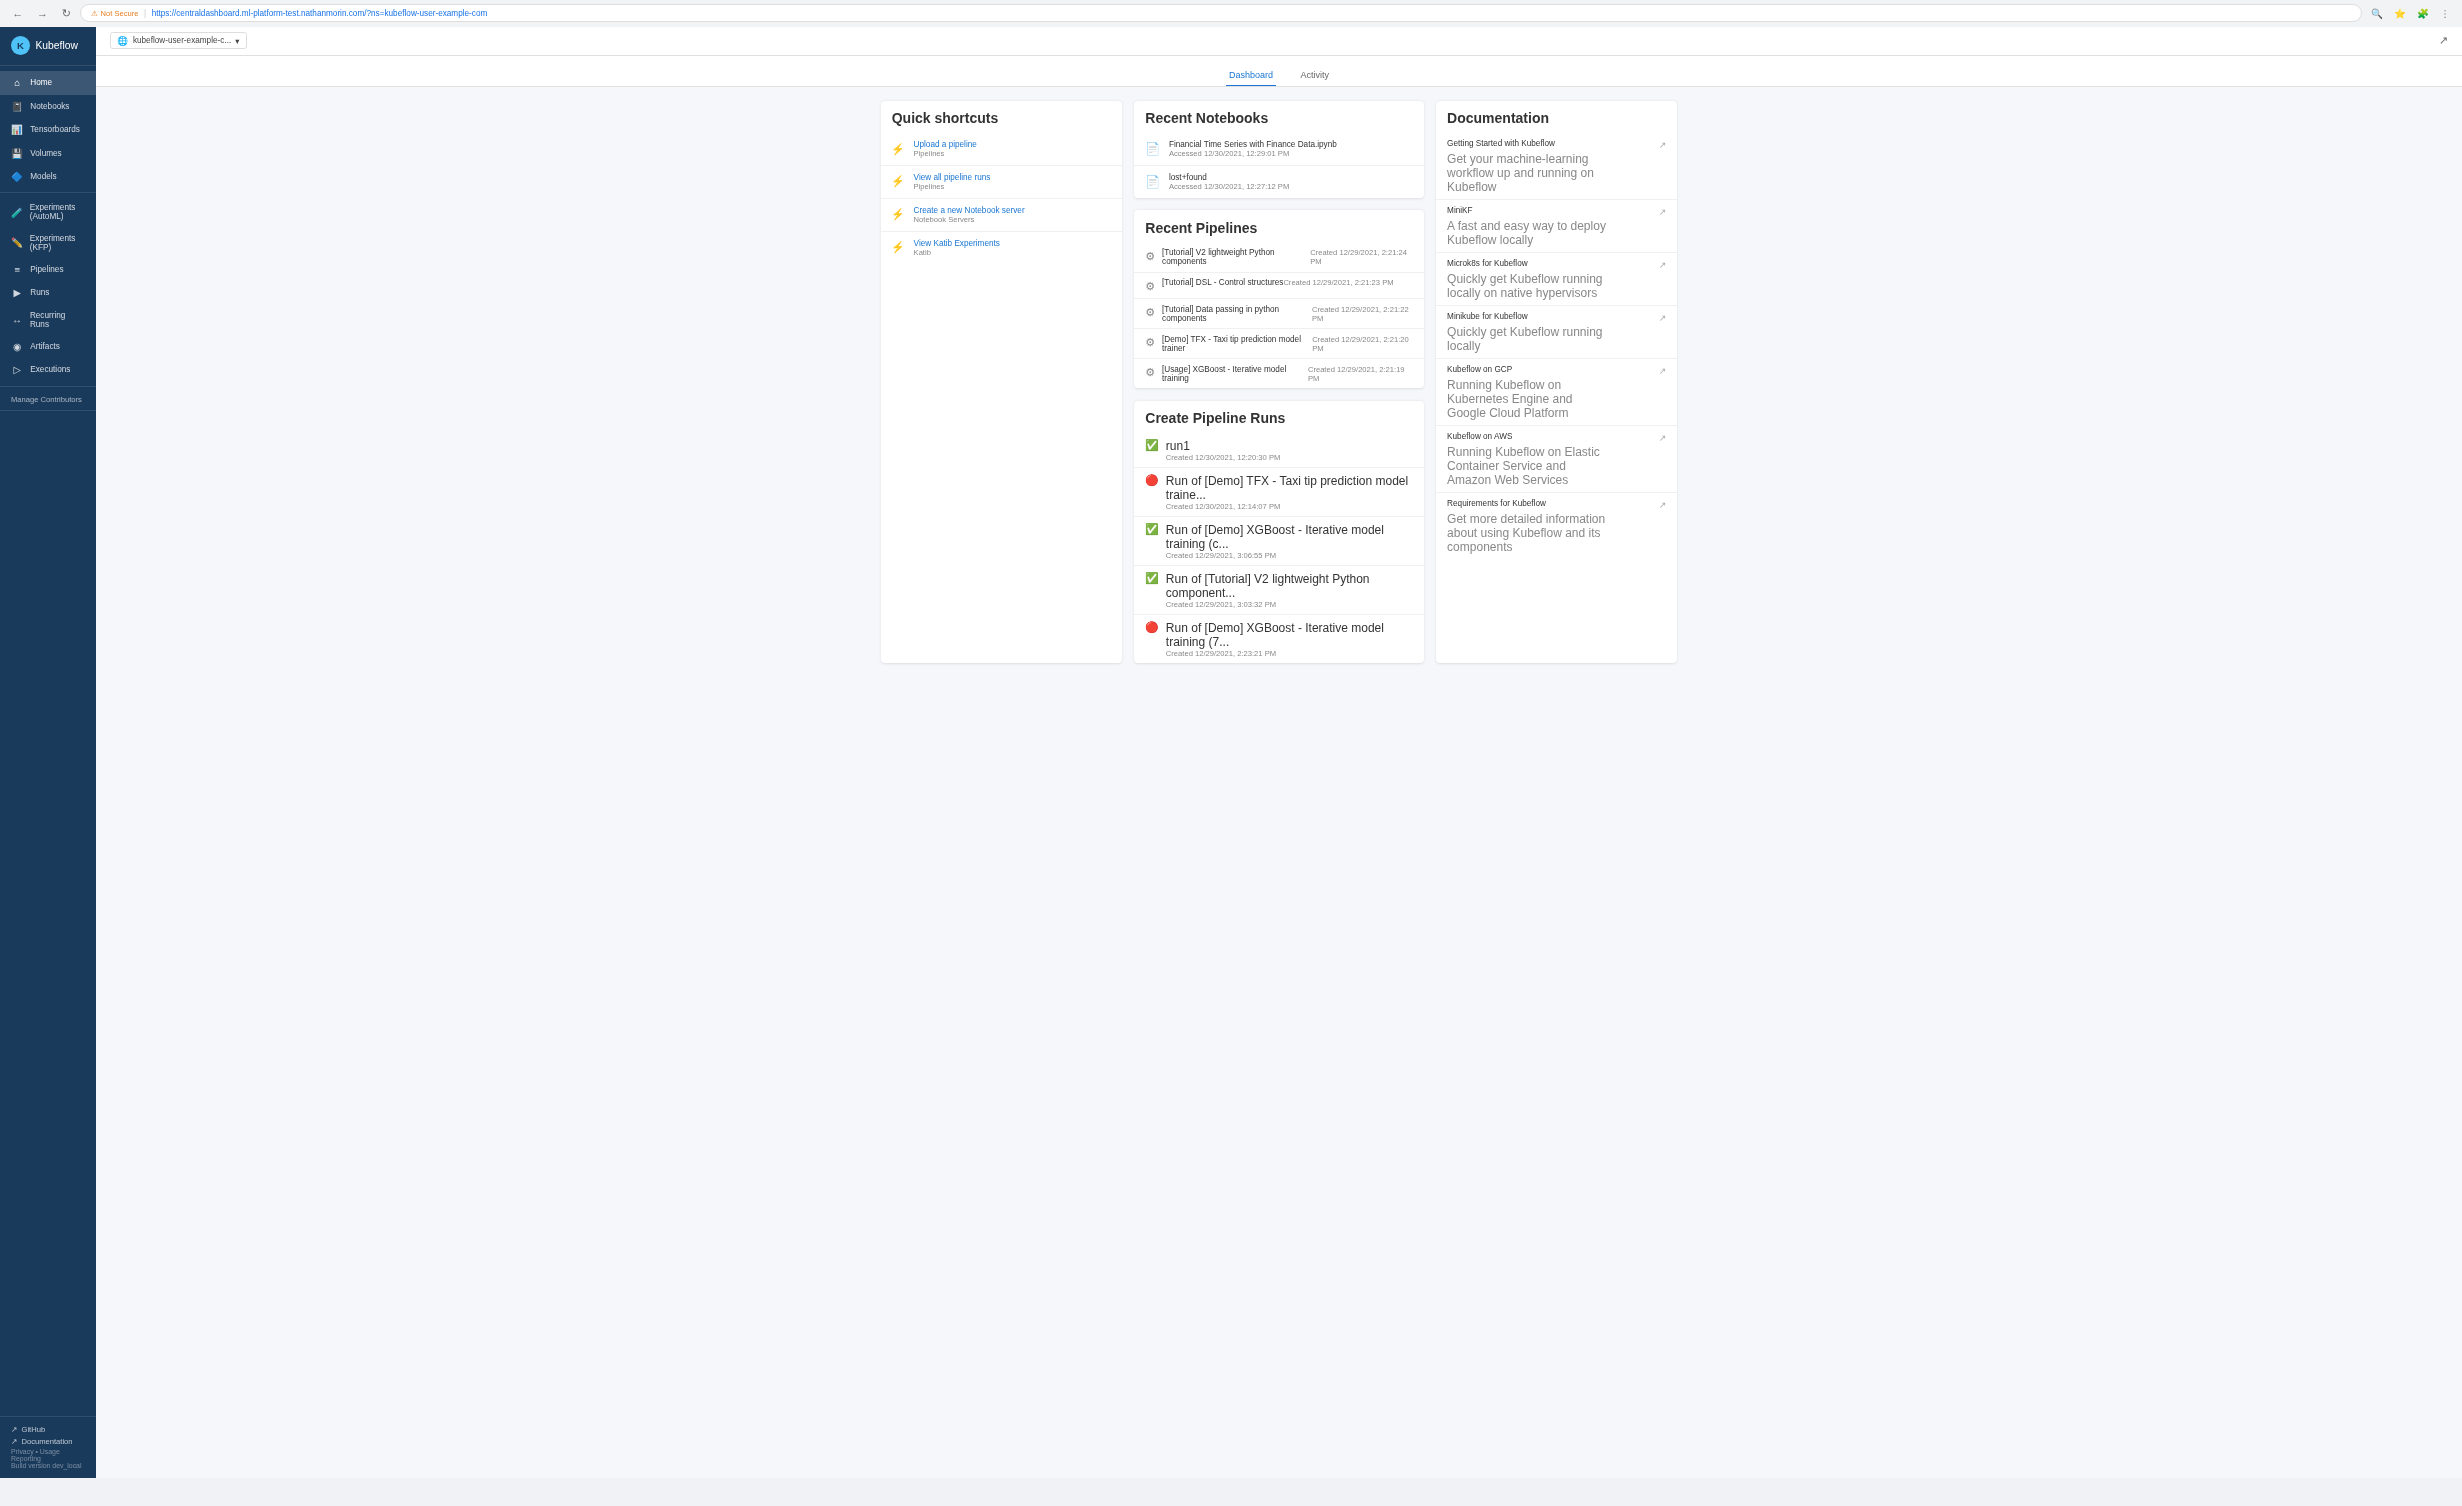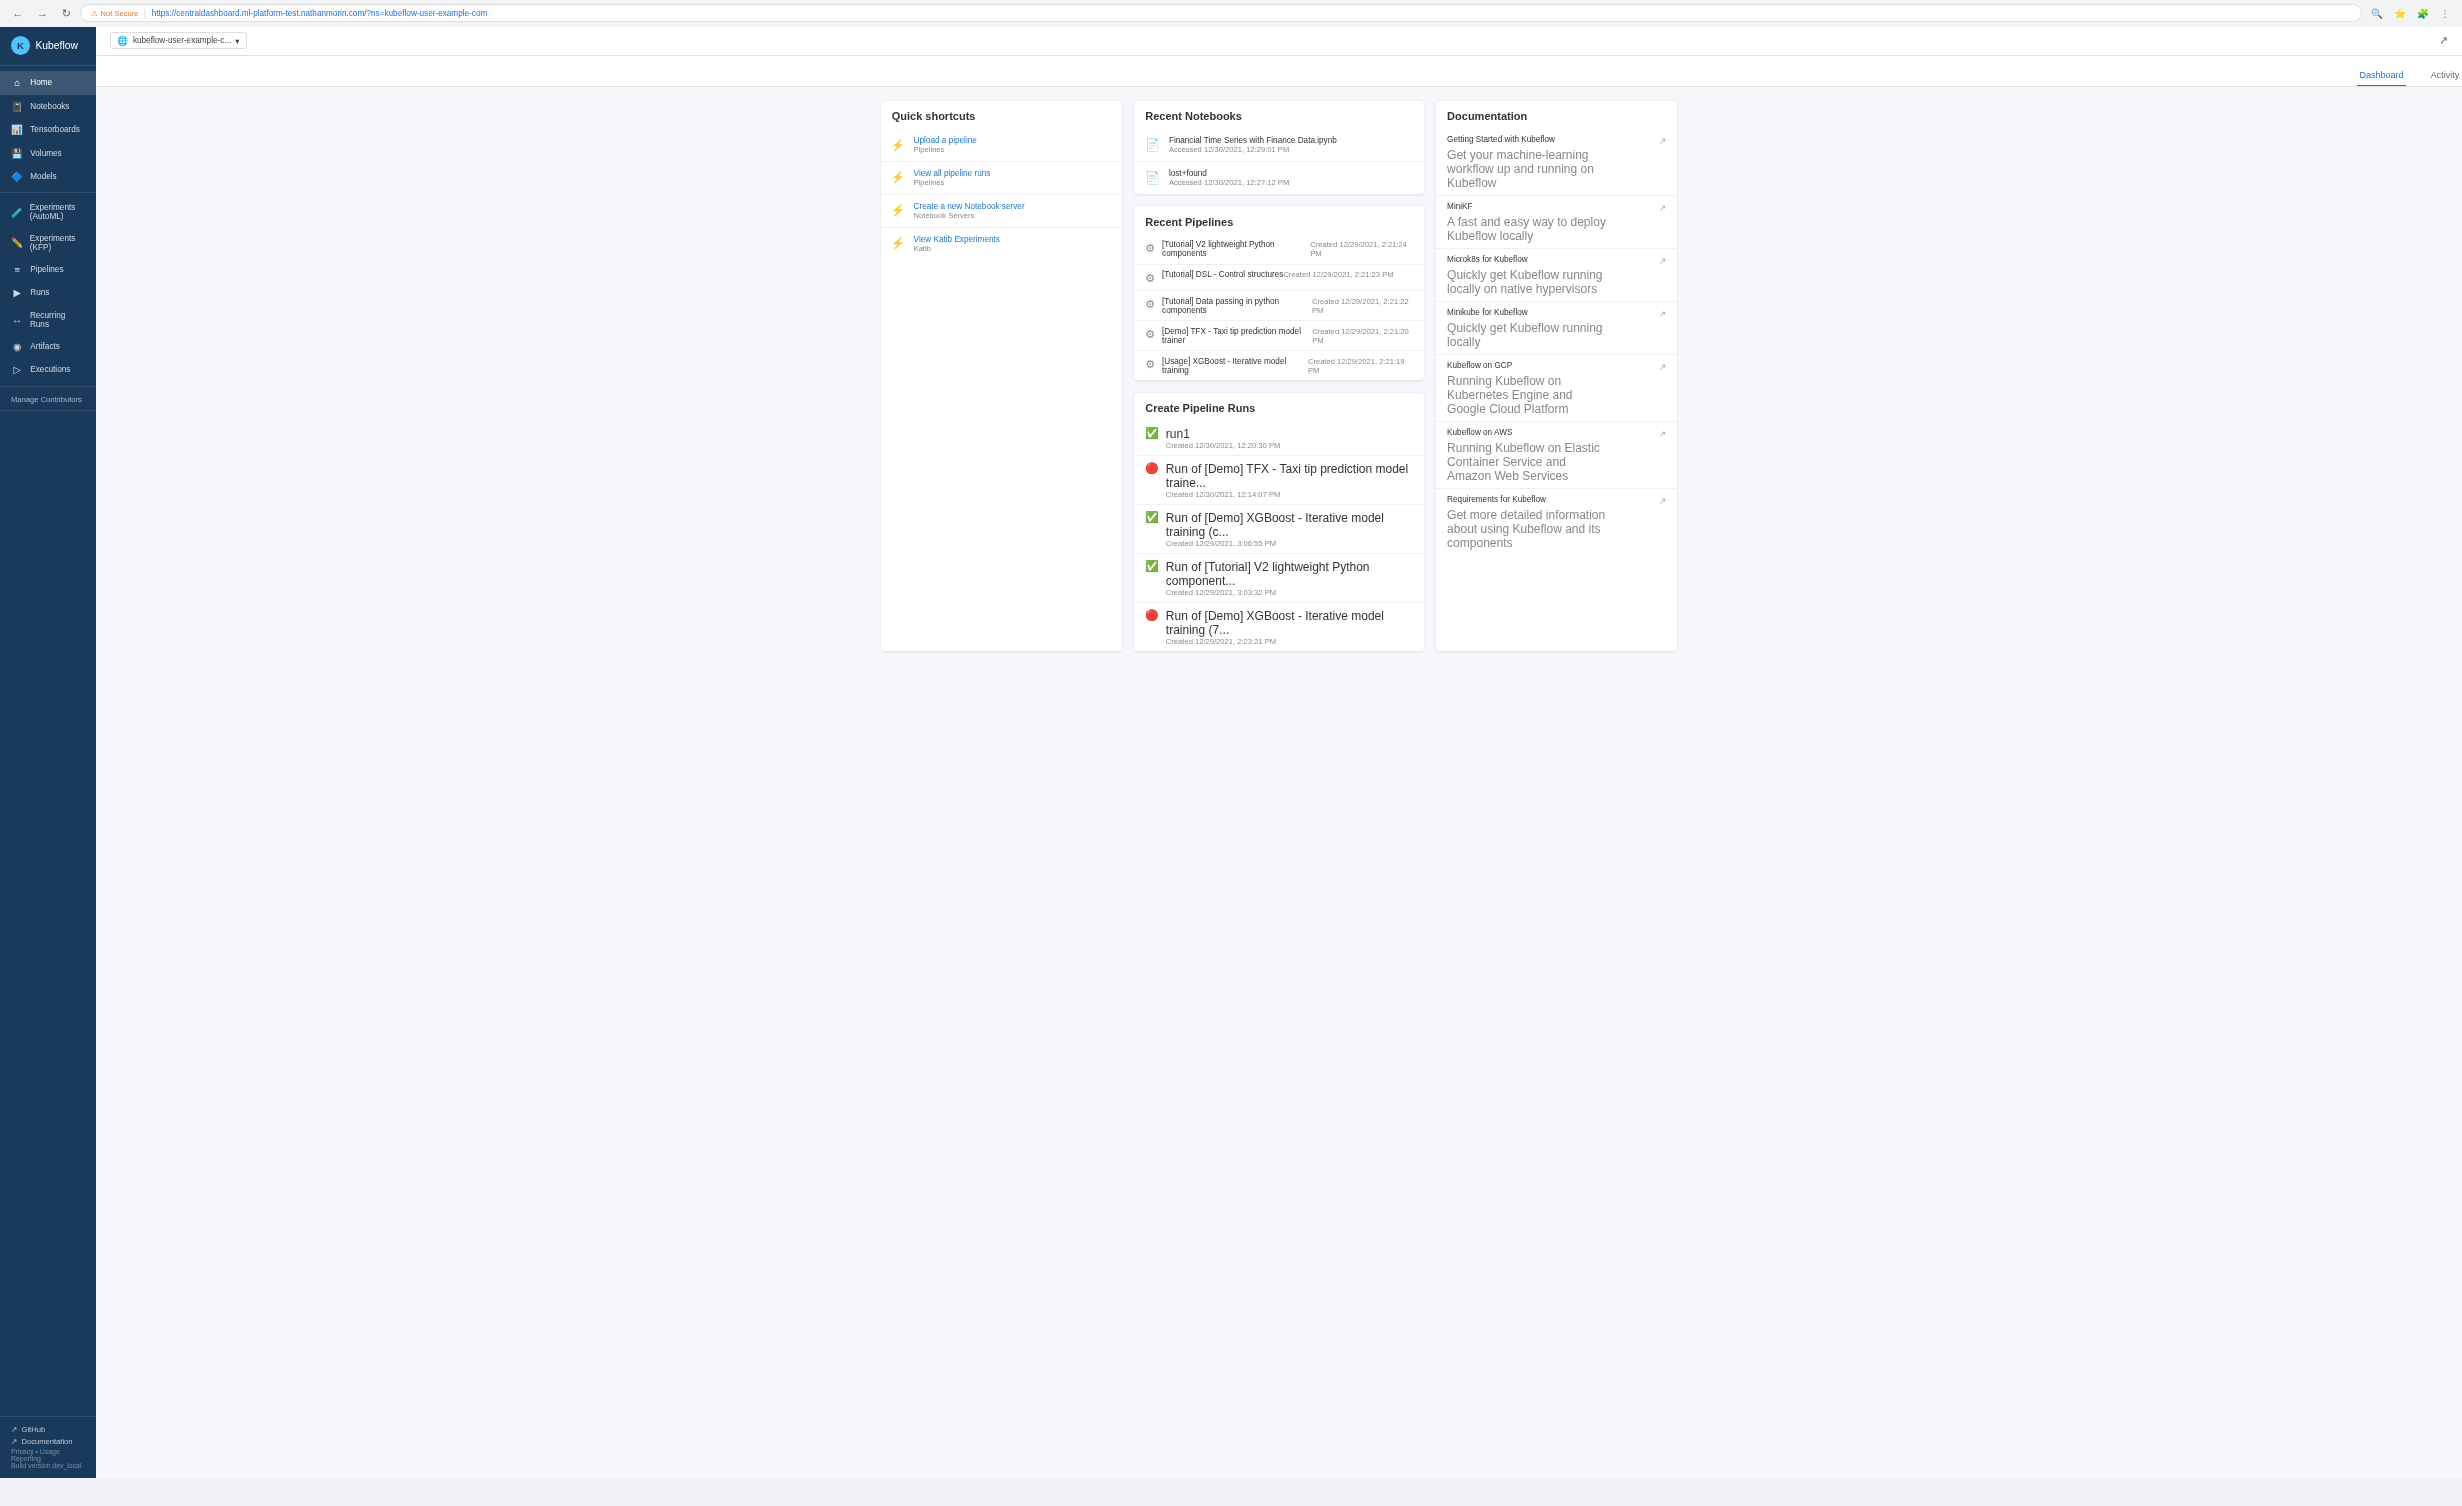--- a/index.html
+++ b/index.html
@@ -50,30 +50,30 @@
     .main-content { flex: 1; background: #f5f7fa; overflow-y: auto; padding: 0; }
 
     
     .top-bar { display: flex; align-items: center; justify-content: space-between; padding: 5.5px 13.7px; background: #fff; border-bottom: 0.7px solid #e0e0e0; }
     .namespace-selector { display: flex; align-items: center; gap: 4.1px; font-size: 8.2px; color: #444; cursor: pointer; border: 0.7px solid #ddd; border-radius: 2.7px; padding: 2.7px 6.9px; }
     .namespace-icon { font-size: 9px; }
     .top-bar-right { display: flex; align-items: center; gap: 5.5px; }
     .top-bar-icon { font-size: 11px; color: #666; cursor: pointer; }
 
     
-    .tabs-bar { display: flex; justify-content: flex-end; gap: 22px; padding: 8.2px 0 0; background: #fff; border-bottom: 0.7px solid #e0e0e0; }
+    .tabs-bar { display: flex; justify-content: center; gap: 22px; padding: 8.2px 0 0; background: #fff; border-bottom: 0.7px solid #e0e0e0; }
     .tab { font-size: 9px; padding: 5.5px 2.7px; cursor: pointer; color: #666; border-bottom: 1.4px solid transparent; }
     .tab.active { color: #1976d2; border-bottom: 1.4px solid #1976d2; font-weight: 500; }
 
     
     .dashboard-grid { display: grid; grid-template-columns: 1fr 1.2fr 1fr; gap: 12.4px; padding: 13.7px; max-width: 824px; margin: 0 auto; }
 
     
     .card { background: #fff; border-radius: 4.1px; box-shadow: 0 0.7px 2.7px rgba(0,0,0,0.1); overflow: hidden; }
-    .card-header { font-size: 11px; font-weight: 600; color: #333; padding: 9.6px 11px 6.9px; }
+    .card-header { font-size: 14px; font-weight: 600; color: #333; padding: 9.6px 11px 6.9px; }
 
     
     .shortcut-item { display: flex; align-items: center; gap: 8.2px; padding: 6.9px 11px; border-bottom: 0.7px solid #f0f0f0; cursor: pointer; }
     .shortcut-item:last-child { border-bottom: none; }
     .shortcut-bolt { color: #f4c430; font-size: 11px; }
     .shortcut-text { display: flex; flex-direction: column; }
     .shortcut-title { font-size: 8.2px; font-weight: 500; color: #1976d2; }
     .shortcut-subtitle { font-size: 7.6px; color: #888; }
 
     

